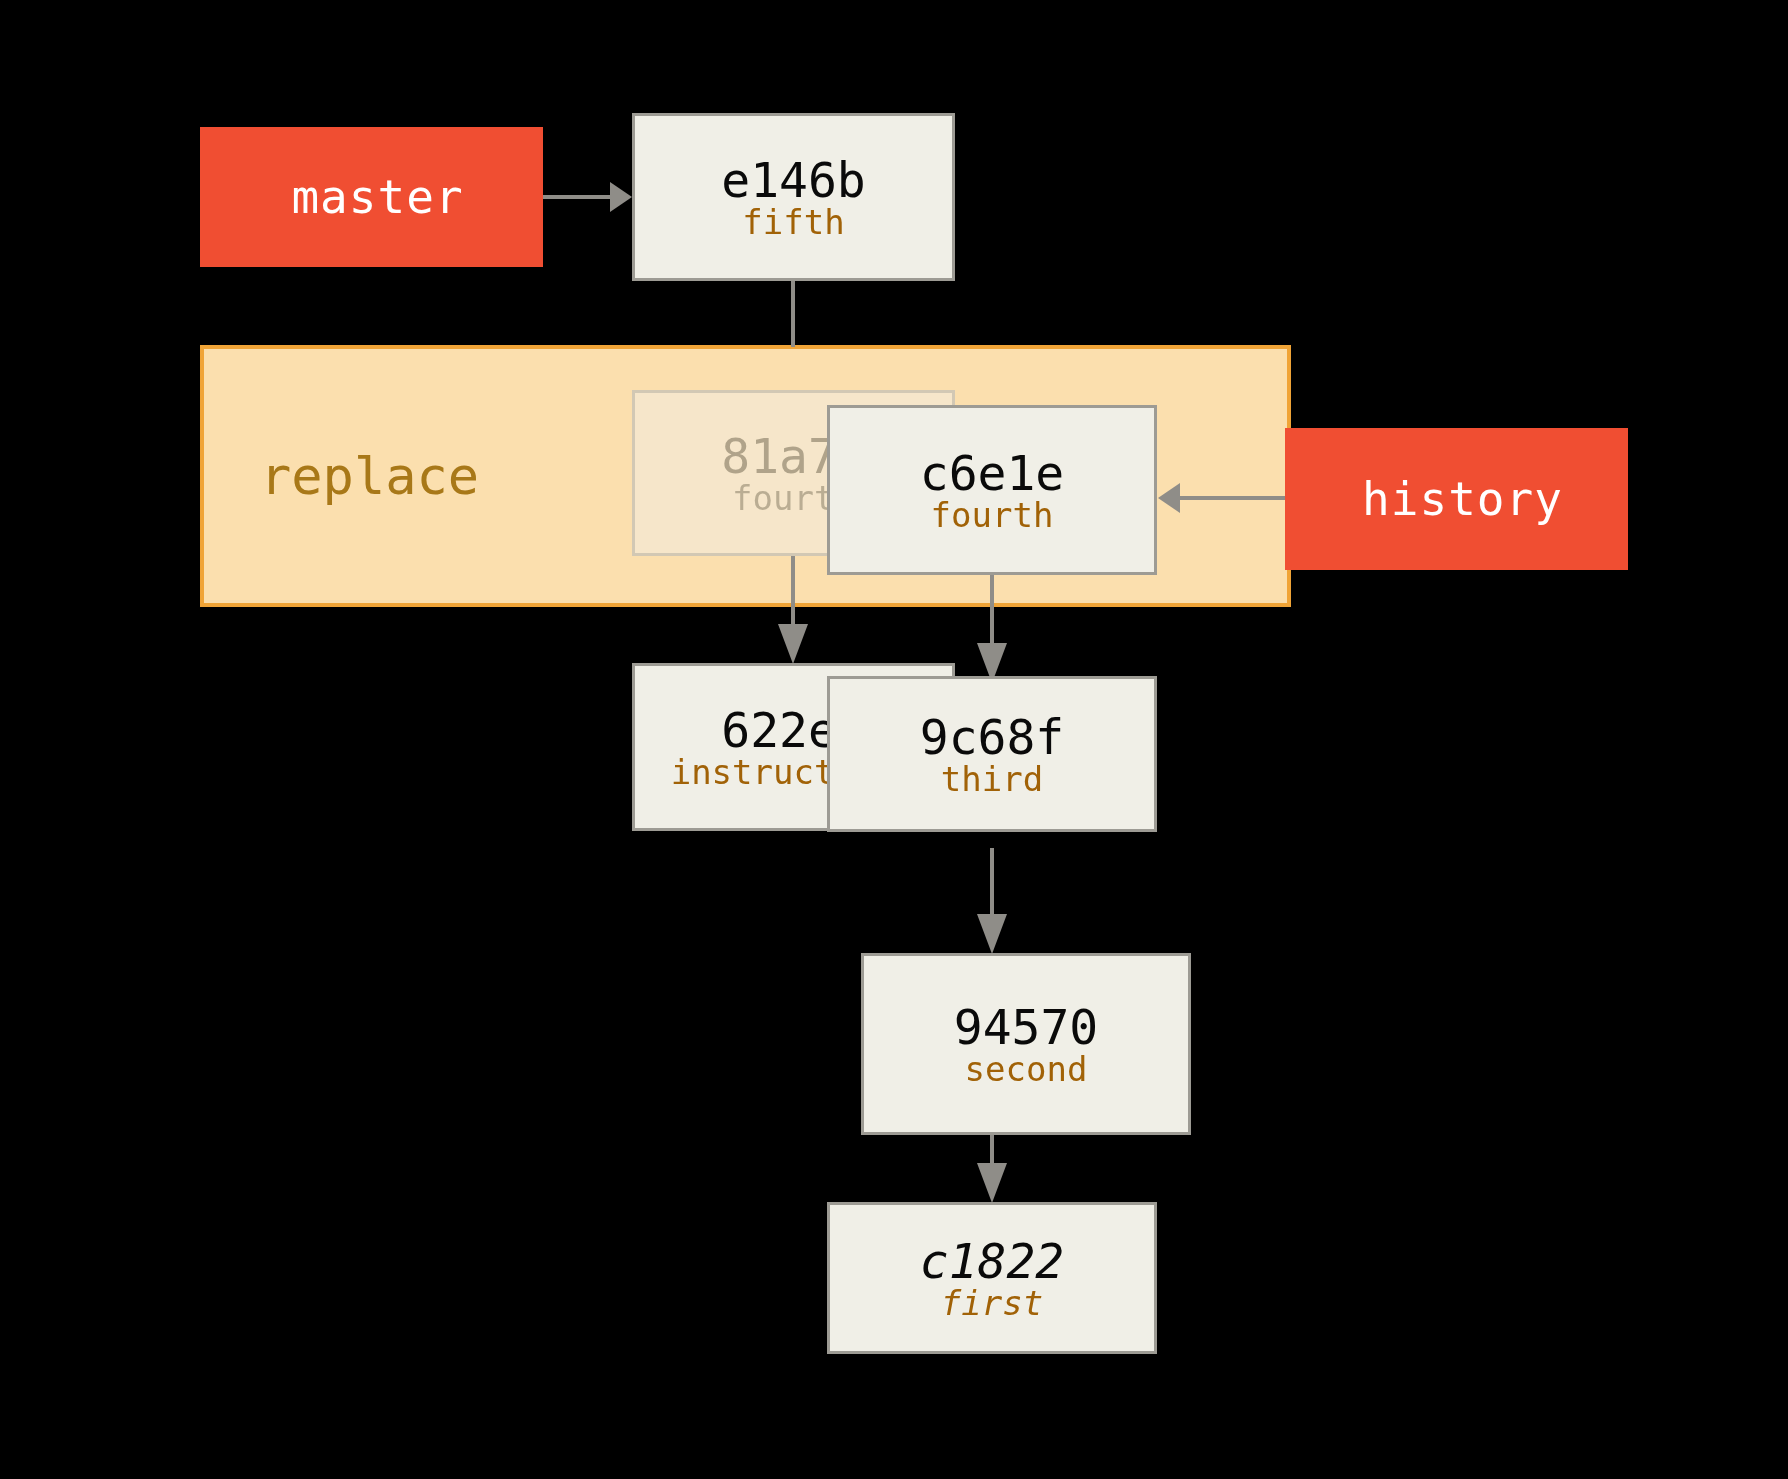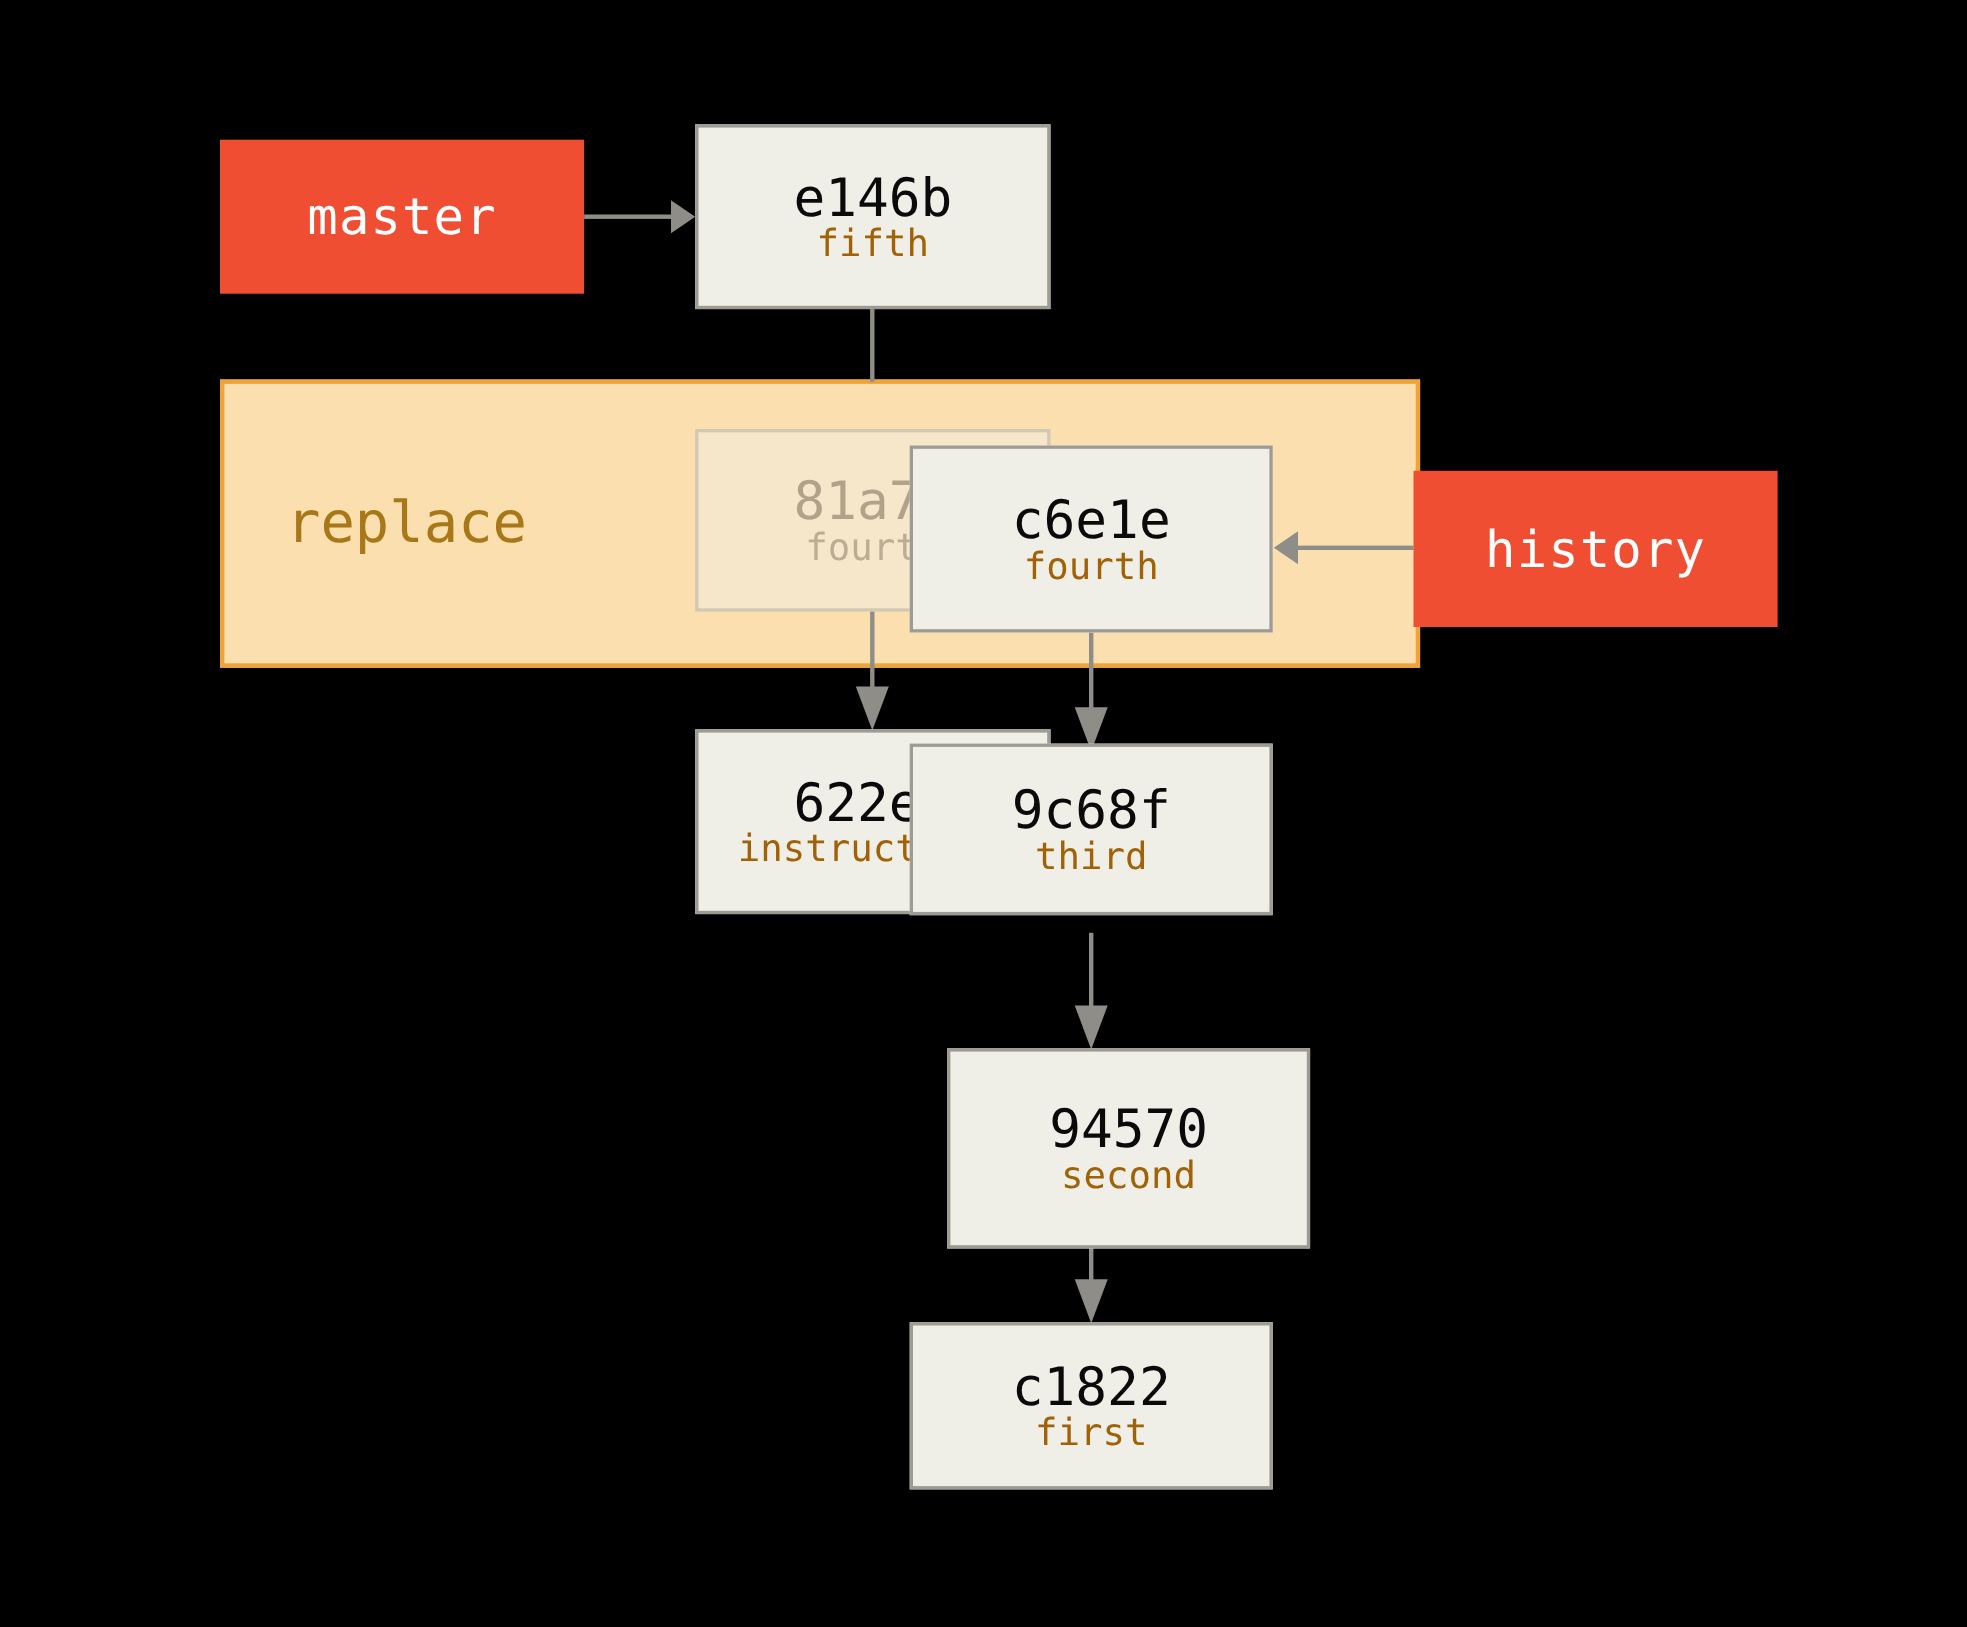--- a/index.html
+++ b/index.html
@@ -5,21 +5,21 @@
   html,body{margin:0;padding:0;background:#000;}
   #canvas{
     position:relative;width:1788px;height:1479px;background:#000000;
     font-family:"DejaVu Sans Mono","Liberation Mono",monospace;
     overflow:hidden;
   }
   
   .branch-label{
     position:absolute;background:#f04e32;color:#ffffff;
     display:flex;align-items:center;justify-content:center;
-    font-size:46px;letter-spacing:1px;z-index:4;
+    font-size:46px;letter-spacing:1px;z-index:4;padding-left:12px;
   }
   
   .commit{
     position:absolute;background:#f0efe7;border:3px solid #9d9b94;
     box-sizing:border-box;display:flex;flex-direction:column;
     align-items:center;justify-content:center;gap:0;z-index:4;
   }
   .commit .hash{font-size:48px;color:#0a0a0a;line-height:1.05;white-space:pre;}
   .commit .msg{font-size:34px;color:#a16207;line-height:1.0;white-space:pre;}
   
@@ -105,18 +105,18 @@
   <div class="head down" style="left:977px;top:914px;"></div>
 
   <div class="commit" style="left:861px;top:953px;width:330px;height:182px;">
     <div class="hash">94570</div>
     <div class="msg">second</div>
   </div>
 
   <div class="line" style="left:990px;top:1105px;width:4px;height:60px;"></div>
   <div class="head down" style="left:977px;top:1163px;"></div>
 
-  <div class="commit" style="left:827px;top:1202px;width:330px;height:152px;">
+  <div class="commit" style="left:827px;top:1202px;width:330px;height:152px;font-style:italic;">
     <div class="hash">c1822</div>
     <div class="msg">first</div>
   </div>
 
 </div>
 
 </body></html>

